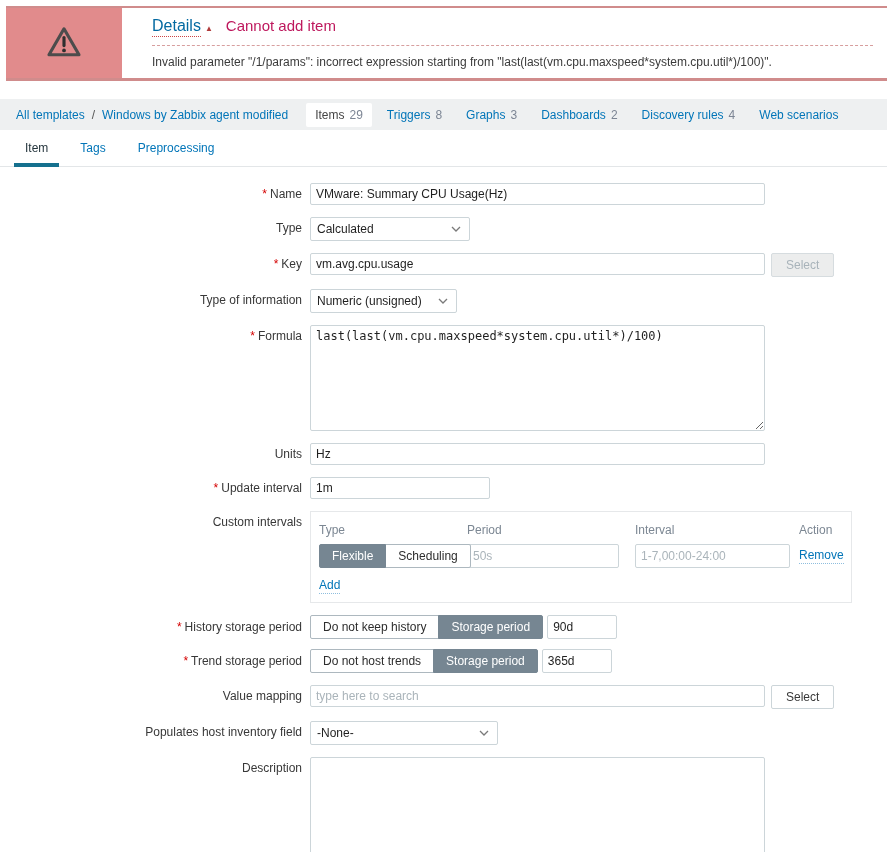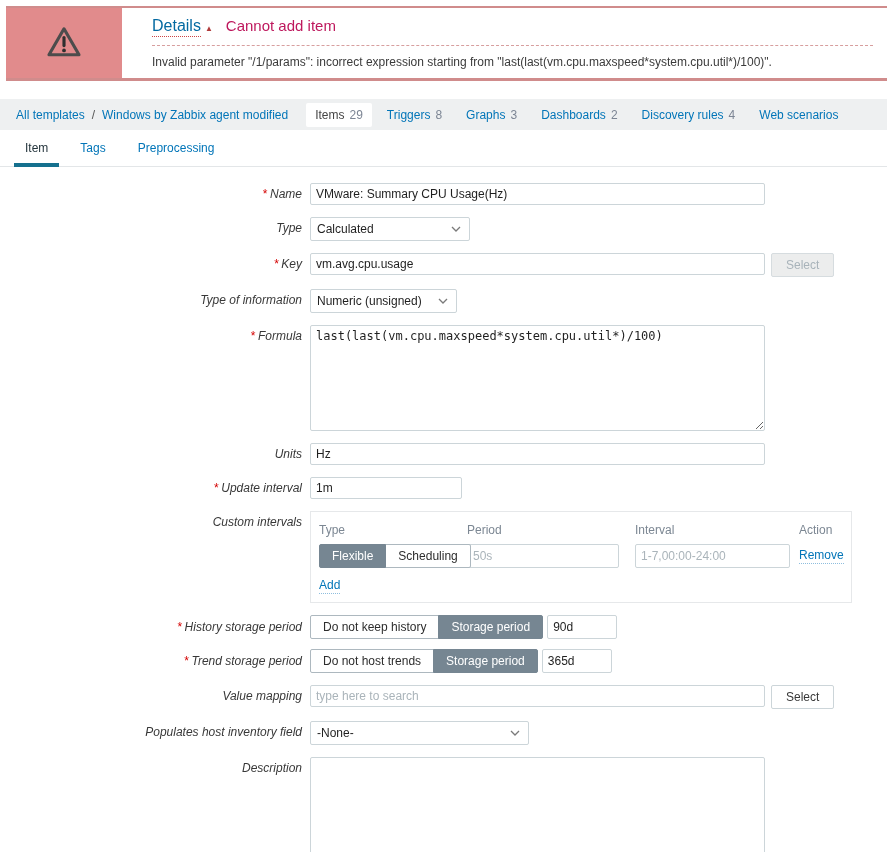--- a/index.html
+++ b/index.html
@@ -98,21 +98,20 @@
   
   .form { padding-top: 16px; background: #fff; }
   .row { display: flex; margin-bottom: 12px; }
   .lbl {
     flex: 0 0 302px;
     text-align: right;
     padding-right: 0;
     margin-right: 8px;
     line-height: 22px;
     color: #383838;
-    font-style: italic;
   }
   .req { color: #d40000; margin-right: 3px; }
   .fld { flex: 1 1 auto; display: flex; align-items: flex-start; }
 
   .tb {
     height: 22px;
     border: 1px solid #ccd5d9;
     border-radius: 2px;
     padding: 2px 5px;
     font-family: "Liberation Sans", sans-serif;
@@ -336,21 +335,21 @@
     <div class="fld">
       <input class="tb w-full" type="text" value="Hz" style="">
     </div>
   </div>
 
   <div class="row">
     <div class="lbl">
       <span class="req">*</span><span>Update interval</span>
     </div>
     <div class="fld">
-      <input class="tb" style="width: 152px;" type="text" value="1m">
+      <input class="tb" style="width: 180px;" type="text" value="1m">
     </div>
   </div>
 
   <div class="row">
     <div class="lbl"><span>Custom intervals</span></div>
     <div class="fld">
       <div class="ci-box">
         <div class="ci-grid">
           <div class="ci-h">Type</div>
           <div class="ci-h">Period</div>
@@ -408,21 +407,21 @@
     <div class="lbl"><span>Value mapping</span></div>
     <div class="fld">
       <input class="tb w-full" type="text" placeholder="type here to search" style="">
       <button class="btn">Select</button>
     </div>
   </div>
 
   <div class="row">
     <div class="lbl"><span>Populates host inventory field</span></div>
     <div class="fld">
-      <div class="sel" style="width:219px">
+      <div class="sel" style="width:188px">
         <span>-None-</span>
         <span class="chev">
           <svg width="10" height="6" viewBox="0 0 10 6">
               <path d="M1 1 L5 5 L9 1" fill="none" stroke="#7a7a7a" stroke-width="1.3"></path>
             </svg>
         </span>
       </div>
     </div>
   </div>
 

